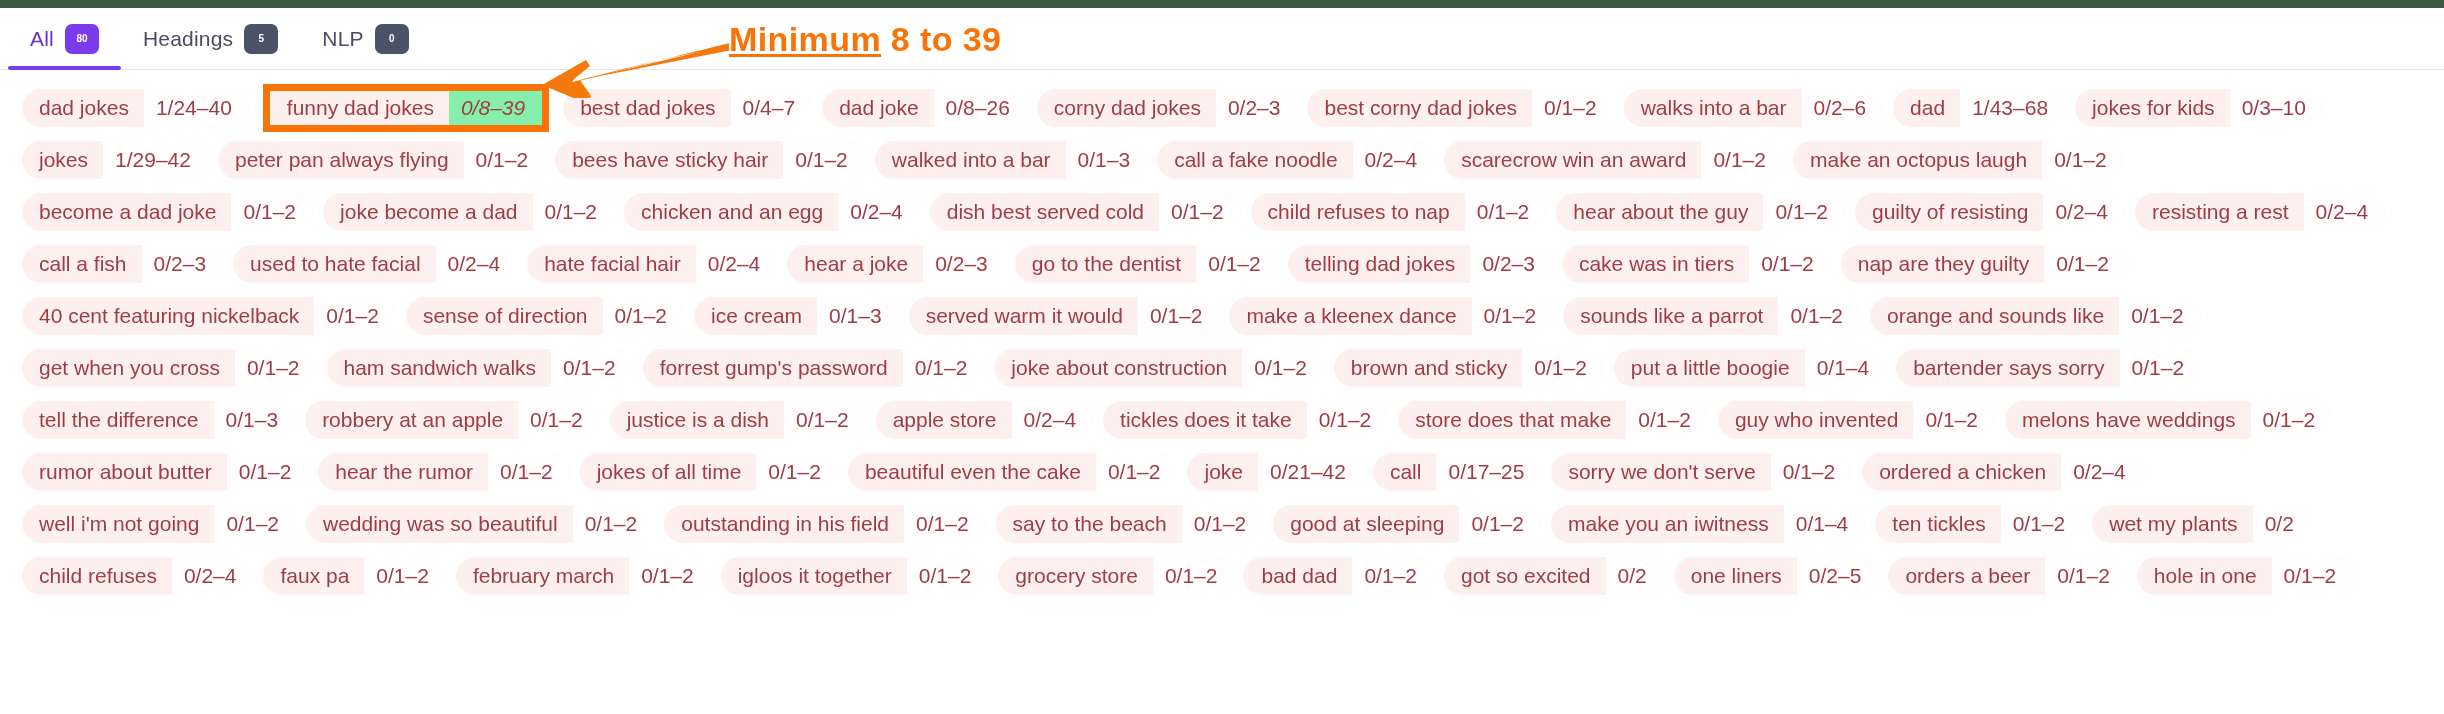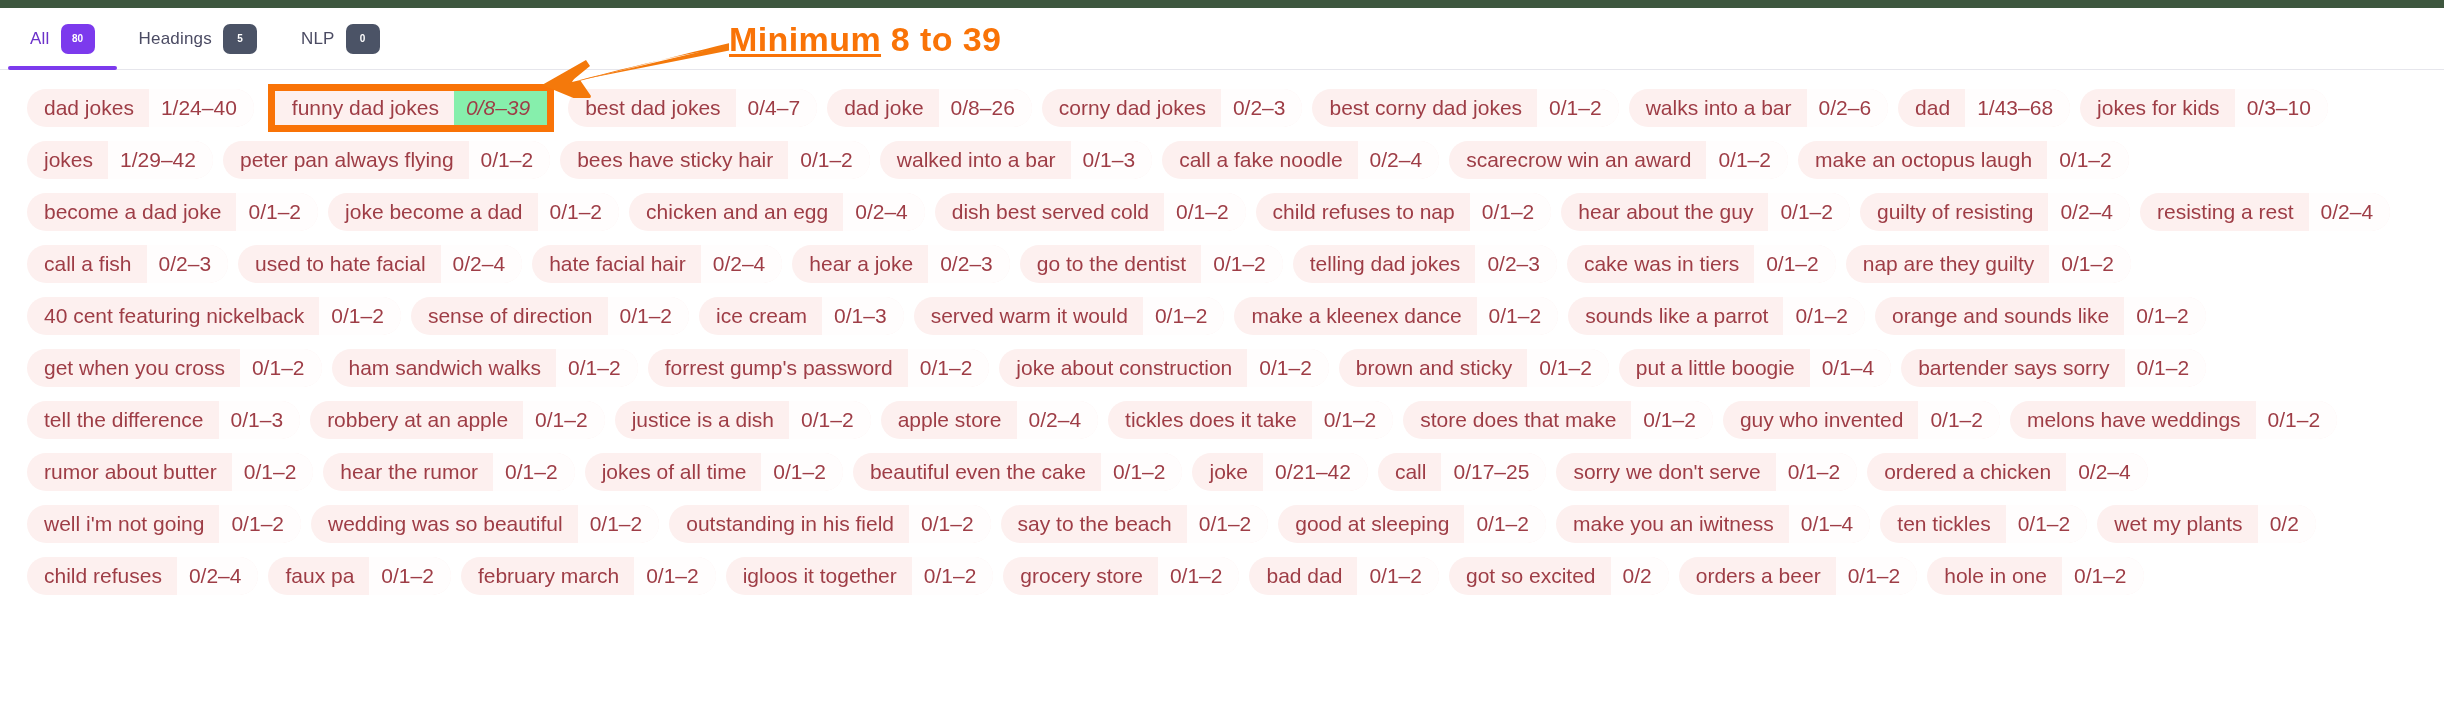--- a/index.html
+++ b/index.html
@@ -41,21 +41,21 @@
   .tab {
     display: flex;
     align-items: center;
     gap: 11px;
     height: 100%;
     padding: 0 22px;
     cursor: pointer;
     position: relative;
   }
   .tab-label {
-    font-size: 17px;
+    font-size: 21px;
     color: #4b4b63;
     letter-spacing: .2px;
   }
   .tab.active .tab-label { color: #6b31c9; }
   .tab-badge {
     min-width: 34px;
     height: 30px;
     padding: 0 8px;
     border-radius: 7px;
     background: #4b5366;
@@ -72,23 +72,23 @@
     position: absolute;
     left: 0; right: 0; bottom: -1px;
     height: 4px;
     background: #7c3aed;
     border-radius: 2px;
   }
 
   
   .chips-area {
     position: absolute;
-    top: 70px; left: 15px;
+    top: 70px; left: 0;
     width: 1995px;
-    padding: 12px 10px 0 12px;
+    padding: 12px 10px 0 22px;
   }
   .chip-row {
     display: flex;
     align-items: center;
     flex-wrap: nowrap;
     height: 52px;
   }
   .chip {
     display: inline-flex;
     align-items: stretch;
@@ -508,20 +508,24 @@
         </div>
         <div class="chip">
           <span class="chip-term">bad dad</span>
           <span class="chip-count">0/1–2</span>
         </div>
         <div class="chip">
           <span class="chip-term">got so excited</span>
           <span class="chip-count">0/2</span>
         </div>
         <div class="chip">
+          <span class="chip-term">one liners</span>
+          <span class="chip-count">0/2–5</span>
+        </div>
+        <div class="chip">
           <span class="chip-term">orders a beer</span>
           <span class="chip-count">0/1–2</span>
         </div>
         <div class="chip">
           <span class="chip-term">hole in one</span>
           <span class="chip-count">0/1–2</span>
         </div>
       </div>
     </div>
 

